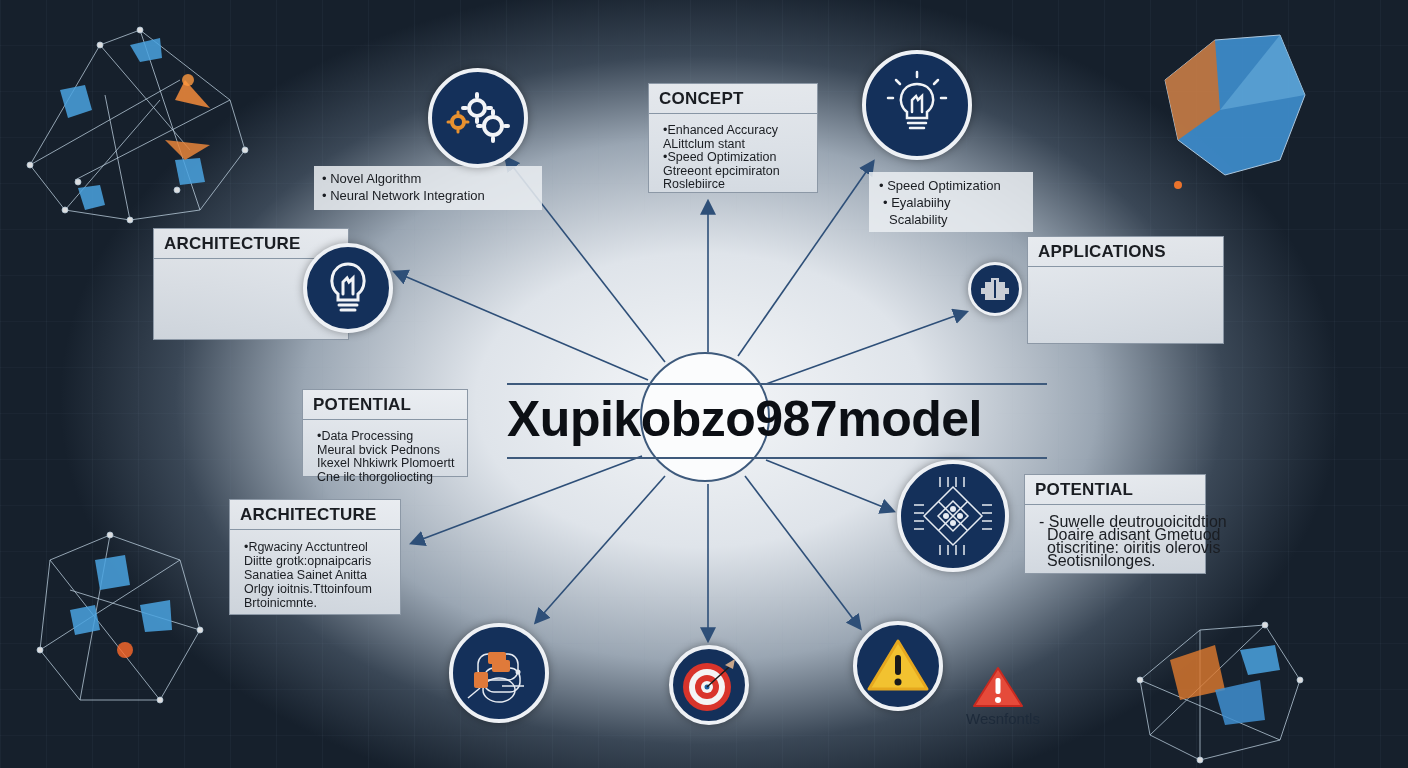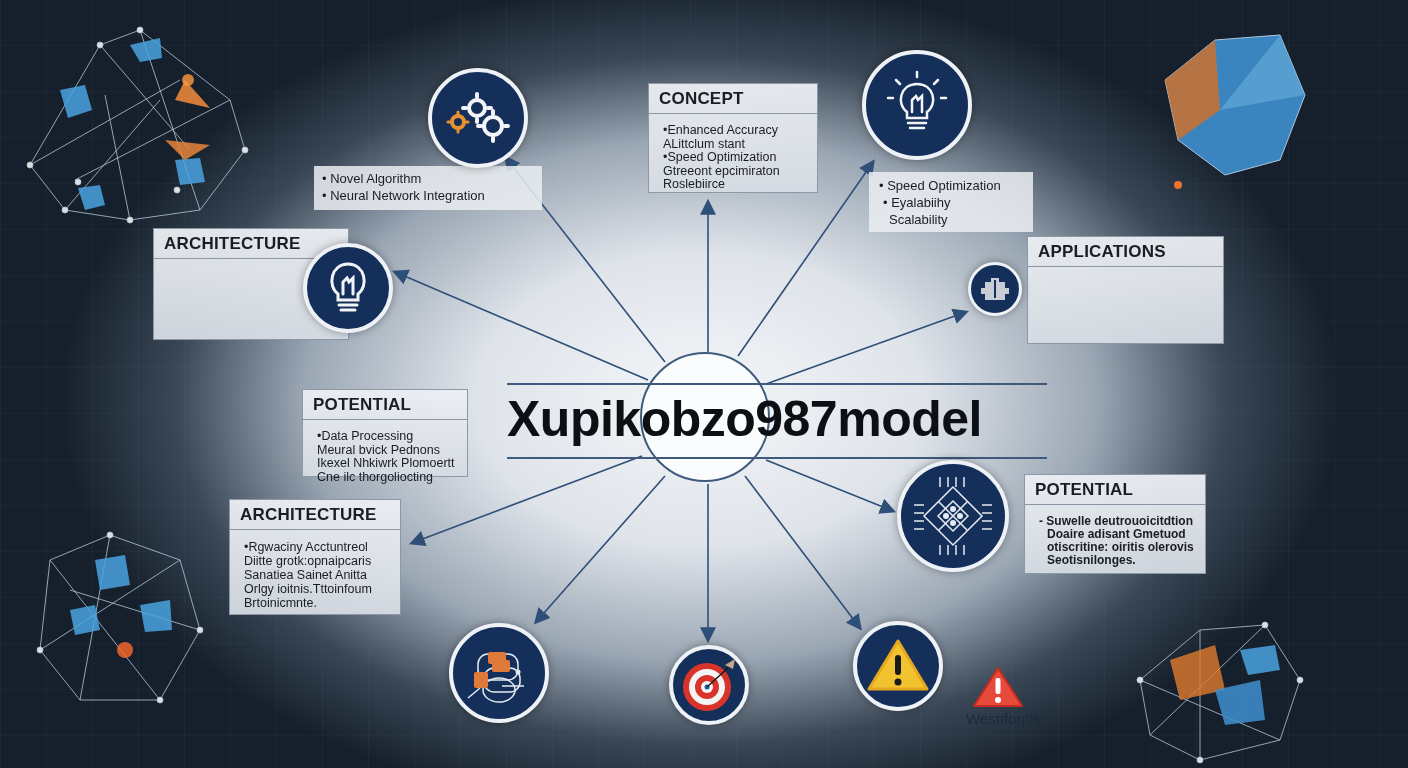--- a/index.html
+++ b/index.html
@@ -172,21 +172,21 @@
     <li class="b">Rgwaciny Acctuntreol</li>
     <li>Diitte grotk:opnaipcaris</li>
     <li>Sanatiea Sainet Anitta</li>
     <li>Orlgy ioitnis.Tttoinfoum</li>
     <li>Brtoinicmnte.</li>
   </ul>
 </div>
 
 <div class="box" style="left:1024px;top:474px;width:182px;height:100px;">
   <div class="ttl">POTENTIAL</div>
-  <ul style="font-size:12px;line-height:13px;font-weight:bold;">
+  <ul style="font-size:16px;line-height:13px;">
     <li>- <span>Suwelle deutrouoicitdtion</span></li>
     <li style="padding-left:8px;">Doaire adisant Gmetuod</li>
     <li style="padding-left:8px;">otiscritine: oiritis olerovis</li>
     <li style="padding-left:8px;">Seotisnilonges.</li>
   </ul>
 </div>
 
 <div class="node" style="left:428px;top:68px;width:100px;height:100px;">
   <svg width="70" height="60" viewBox="0 0 70 60">
     <g fill="none" stroke="#f2f4f7" stroke-width="4">

